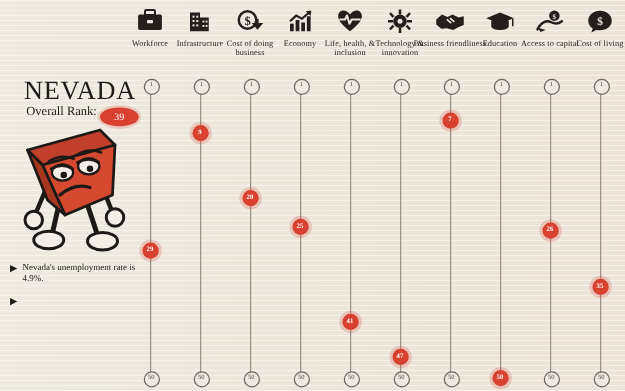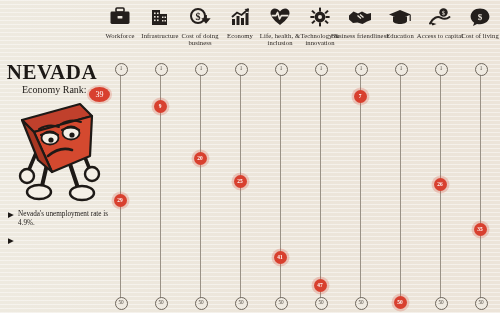--- a/index.html
+++ b/index.html
@@ -60,34 +60,34 @@
     border-radius:50%;
     background:#d8402f;
     box-shadow:0 0 0 2.5px rgba(216,64,47,0.22);
     color:#fff;font-size:5.4px;line-height:13px;text-align:center;
     font-weight:bold;
     font-family:"Liberation Serif",serif;
   }
 
   
   .title{
-    position:absolute;left:0;top:60px;width:104px;
+    position:absolute;left:12px;top:60px;width:104px;
     text-align:center;
-    font-size:21px;font-weight:bold;letter-spacing:.6px;
+    font-size:21px;font-weight:normal;letter-spacing:.6px;
     color:#1d1916;
     font-family:"Liberation Serif",serif;
   }
   .rankrow{
     position:absolute;left:14px;top:84px;width:104px;
     text-align:center;font-size:10px;color:#1d1916;
     white-space:nowrap;
   }
   .rankbadge{
     display:inline-block;vertical-align:-4px;
-    width:21px;height:15px;border-radius:50%;
+    width:31px;height:15px;border-radius:50%;
     background:#d8402f;box-shadow:0 0 0 2px rgba(216,64,47,0.2);
     color:#fff;font-size:8px;line-height:15px;text-align:center;font-weight:normal;
   }
   .mascot{position:absolute;left:8px;top:98px;width:112px;height:108px;}
   .facts{
     position:absolute;left:8px;top:210px;width:112px;
     font-size:7.2px;line-height:9.4px;color:#1d1916;
   }
   .fact{position:relative;padding-left:10px;margin-bottom:7px;}
   .fact .arw{
@@ -299,21 +299,21 @@
       <div class="track" style="left:480px"></div>
       <div class="tick top" style="left:480px">1</div>
       <div class="tick bot" style="left:480px">50</div>
       <div class="dot" style="left:480px;top:169px">35</div>
     </div>
   </div>
 
   <div class="title">NEVADA</div>
 
   <div class="rankrow">
-    <span>Economy Rank:</span>
+    <span>Overall Rank:</span>
     <span class="rankbadge">39</span>
   </div>
 
   <div class="mascot">
     <svg width="112" height="108" viewBox="0 0 112 108">
 
       <path d="M40 62 L34 88" stroke="#1d1916" stroke-width="4" fill="none" stroke-linecap="round"></path>
       <path d="M62 66 L70 90" stroke="#1d1916" stroke-width="4" fill="none" stroke-linecap="round"></path>
 
       <ellipse cx="31" cy="94" rx="12" ry="7" fill="#f4efe6" stroke="#1d1916" stroke-width="2.4"></ellipse>

